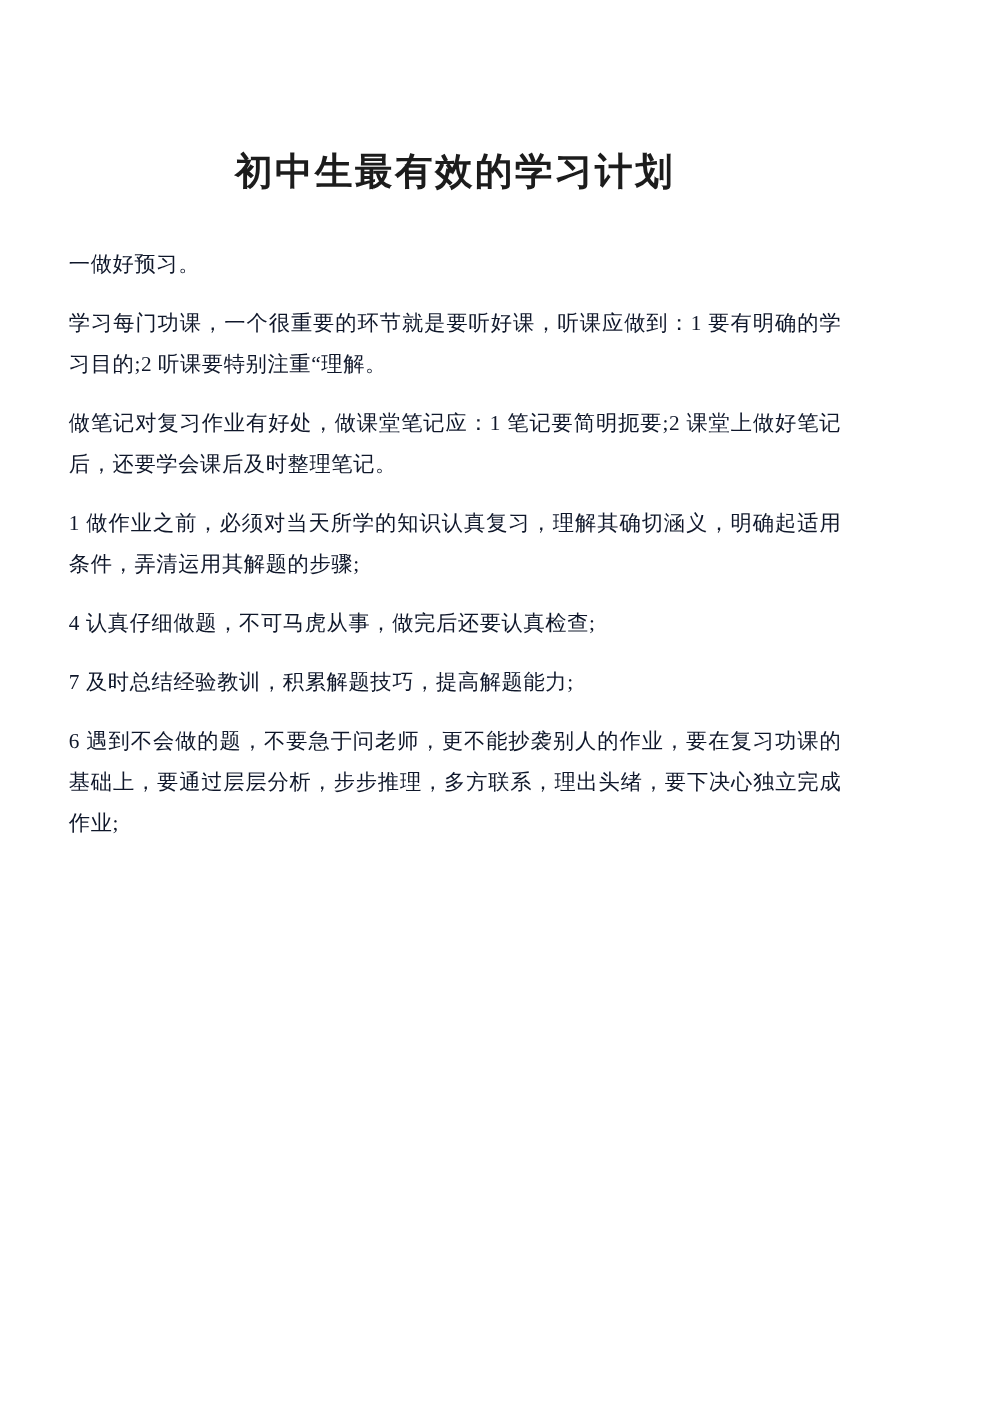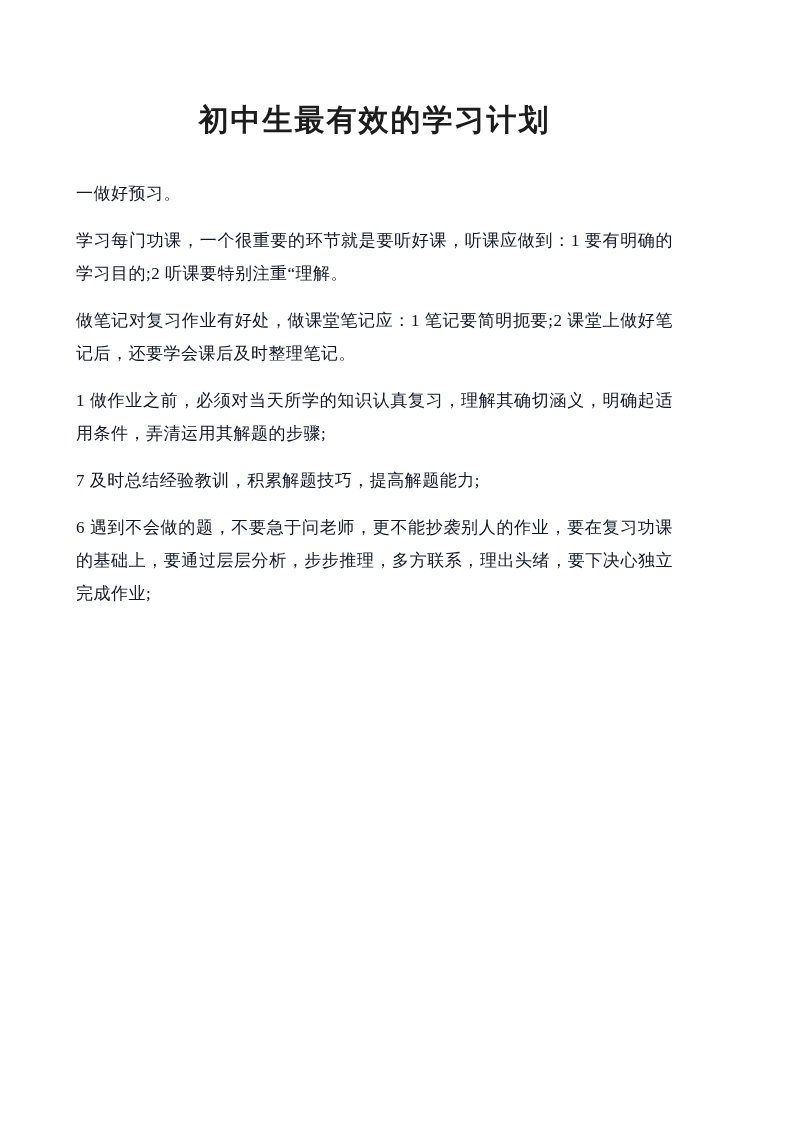--- a/index.html
+++ b/index.html
@@ -4,24 +4,24 @@
 <style>
   * { margin: 0; padding: 0; box-sizing: border-box; }
   html, body {
     background: #ffffff;
     font-family: "Liberation Serif", "DejaVu Serif", serif;
   }
   .page {
     position: relative;
     width: 793px;
     height: 1104px;
-    margin: 0 auto;
+    margin: 18px auto;
     background: #ffffff;
     color: #212121;
-    padding: 100px 120px 0 76px;
+    padding: 100px 120px 0 55px;
     overflow: hidden;
   }
   .doc-title {
     font-size: 30px;
     font-weight: bold;
     text-align: center;
     letter-spacing: 2px;
     color: #1c1c1c;
     margin-bottom: 38px;
     line-height: 1.3;
@@ -41,16 +41,17 @@
 <body>
 
 <div class="page">
   <h1 class="doc-title">初中生最有效的学习计划</h1>
 
   <div class="doc-body">
     <p>一做好预习。</p>
     <p>学习每门功课，一个很重要的环节就是要听好课，听课应做到：1 要有明确的学习目的;2 听课要特别注重“理解。</p>
     <p>做笔记对复习作业有好处，做课堂笔记应：1 笔记要简明扼要;2 课堂上做好笔记后，还要学会课后及时整理笔记。</p>
     <p>1 做作业之前，必须对当天所学的知识认真复习，理解其确切涵义，明确起适用条件，弄清运用其解题的步骤;</p>
+    <p>4 认真仔细做题，不可马虎从事，做完后还要认真检查;</p>
     <p>7 及时总结经验教训，积累解题技巧，提高解题能力;</p>
     <p>6 遇到不会做的题，不要急于问老师，更不能抄袭别人的作业，要在复习功课的基础上，要通过层层分析，步步推理，多方联系，理出头绪，要下决心独立完成作业;</p>
   </div>
 </div>
 
 </body></html>

